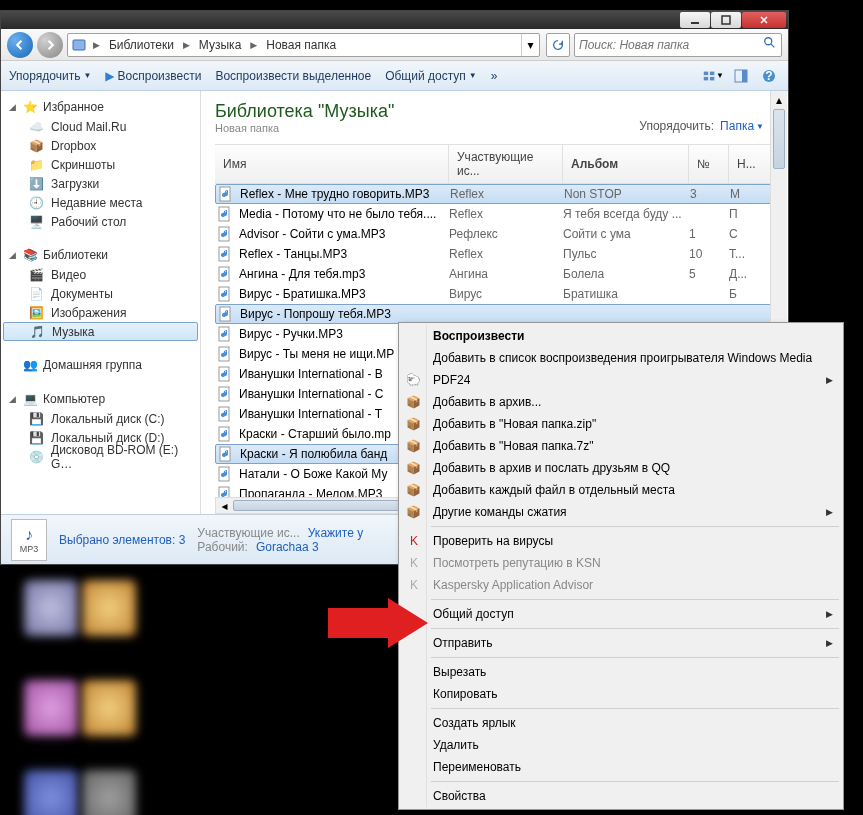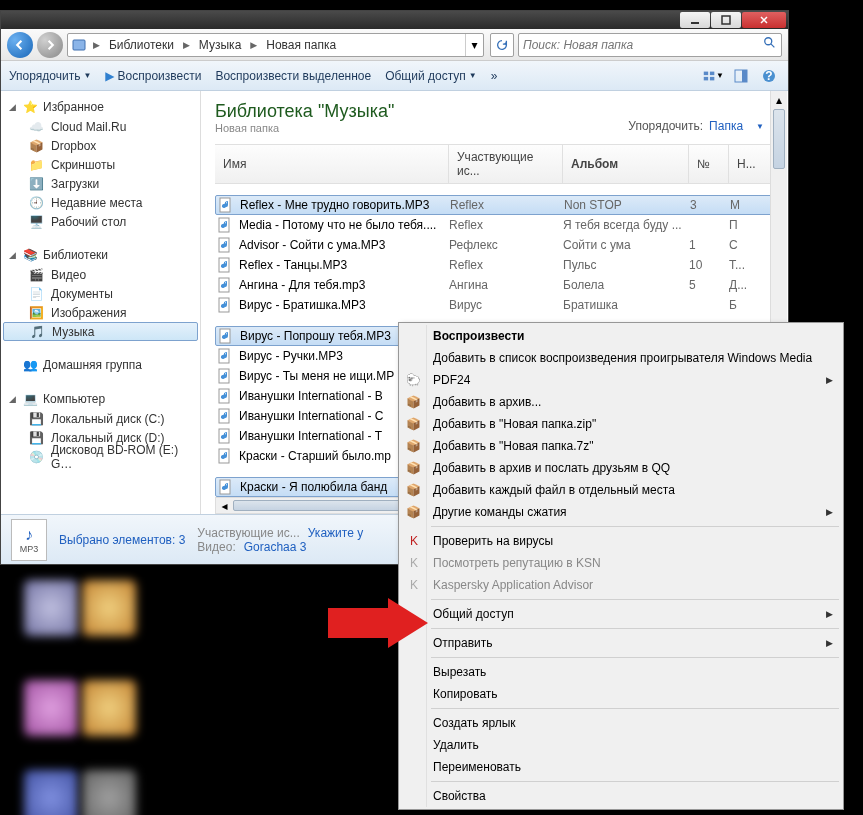--- a/index.html
+++ b/index.html
@@ -17,21 +17,21 @@
 .navbar { height: 32px; background: linear-gradient(#fafafa,#e8e8e8); display: flex; align-items: center; padding: 0 6px; border-bottom: 1px solid #ccc; gap: 4px; }
 .navbtn { width: 26px; height: 26px; border-radius: 50%; background: radial-gradient(circle at 30% 30%, #6bb0f0, #1866b8); display: flex; align-items: center; justify-content: center; cursor: pointer; }
 .navbtn.fwd { background: radial-gradient(circle at 30% 30%, #d0d0d0, #888); }
 .navbtn svg { fill: #fff; }
 .breadcrumb { flex: 1; height: 24px; border: 1px solid #a0a0a0; background: #fff; display: flex; align-items: center; border-radius: 2px; overflow: hidden; }
 .bc-icon { width: 22px; height: 22px; display: flex; align-items: center; justify-content: center; }
 .bc-seg { padding: 0 6px; height: 100%; display: flex; align-items: center; cursor: pointer; color: #333; }
 .bc-arrow { color: #666; padding: 0 3px; font-size: 9px; }
 .bc-dd { width: 18px; display:flex; align-items:center; justify-content:center; border-left:1px solid #ccc; height:100%; }
 .bc-refresh { width: 24px; height: 24px; border:1px solid #a0a0a0; background:#fff; display:flex; align-items:center; justify-content:center; margin-left:2px; border-radius:2px; cursor:pointer; }
-.searchbox { width: 264px; height: 24px; border: 1px solid #a0a0a0; background: #fff; display: flex; align-items: center; border-radius: 2px; padding: 0 4px; }
+.searchbox { width: 208px; height: 24px; border: 1px solid #a0a0a0; background: #fff; display: flex; align-items: center; border-radius: 2px; padding: 0 4px; }
 .searchbox input { border: none; outline: none; flex: 1; color: #888; font-style: italic; }
 .searchbox .sicon { color: #3670b8; }
 
 .toolbar { height: 30px; background: linear-gradient(#f1f6fb,#dce9f5); display: flex; align-items: center; padding: 0 8px; gap: 14px; border-bottom: 1px solid #c0d0e0; }
 .tbitem { color: #1e395b; cursor: pointer; display: flex; align-items: center; gap: 3px; }
 .tbitem .dd { font-size: 8px; }
 .tb-right { margin-left: auto; display: flex; gap: 6px; }
 .tb-iconbtn { width: 22px; height: 22px; display: flex; align-items: center; justify-content: center; cursor: pointer; }
 
 .body { display: flex; height: calc(100% - 18px - 32px - 30px - 50px); }
@@ -42,33 +42,33 @@
 .nav-header .chev { width: 10px; font-size: 9px; color: #666; }
 .nav-item { display: flex; align-items: center; gap: 6px; padding: 2px 8px 2px 28px; cursor: pointer; color: #333; height: 19px; }
 .nav-item.sel { background: linear-gradient(#e5f1fb,#cde6f7); border: 1px solid #7da2ce; border-radius: 2px; margin: 0 2px; padding-left: 26px; }
 .nav-icon { width: 16px; height: 16px; display: flex; align-items: center; justify-content: center; flex-shrink: 0; }
 
 .main { flex: 1; display: flex; flex-direction: column; overflow: hidden; }
 .lib-header { padding: 10px 14px 4px; }
 .lib-title { color: #1e5a1e; font-size: 18px; }
 .lib-sub { color: #888; font-size: 11px; }
 .lib-arrange { position: absolute; right: 24px; top: 108px; color: #555; display:flex; align-items:center; gap:6px; }
-.lib-arrange .link { color: #2060c0; cursor:pointer; display:flex; align-items:center; gap:13px;}
+.lib-arrange .link { color: #2060c0; cursor:pointer; display:flex; align-items:center; gap:2px;}
 
 .cols { display: flex; border-top: 1px solid #e0e0e0; border-bottom: 1px solid #e0e0e0; background: linear-gradient(#fdfdfd,#f0f0f0); height: 40px; margin: 6px 14px 0; }
 .col { padding: 4px 8px; color: #444; border-right: 1px solid #e0e0e0; cursor: pointer; display:flex; align-items:center; }
 .col:first-child { flex: 0 0 234px; }
 .col:nth-child(2) { flex: 0 0 114px; }
 .col:nth-child(3) { flex: 0 0 126px; font-weight: bold; }
 .col:nth-child(4) { flex: 0 0 40px; }
 .col:last-child { flex: 1; border-right: none; }
 
 .filelist { overflow-y: auto; margin: 0 14px; flex: 1; }
 .row { display: flex; align-items: center; height: 20px; padding: 0 2px; cursor: pointer; }
-.row.sel { background: linear-gradient(#dceaf8,#c5ddf5); border: 1px solid #7da2ce; border-radius: 2px; margin-top: 11px; }
+.row.sel { background: linear-gradient(#dceaf8,#c5ddf5); border: 1px solid #7da2ce; border-radius: 2px; }
 .row .ficon { width: 16px; height: 16px; margin-right: 6px; flex-shrink: 0; }
 .row .name { flex: 0 0 210px; white-space: nowrap; overflow: hidden; text-overflow: ellipsis; color: #000; }
 .row .artist { flex: 0 0 114px; color: #666; white-space: nowrap; overflow: hidden; text-overflow: ellipsis; }
 .row .album { flex: 0 0 126px; color: #666; white-space: nowrap; overflow: hidden; text-overflow: ellipsis; }
 .row .num { flex: 0 0 40px; color: #666; }
 .row .extra { flex: 1; color: #666; white-space: nowrap; overflow: hidden; }
 
 .scrollbar-v { position:absolute; right:1px; top:80px; bottom:52px; width:17px; background:#f0f0f0; border-left:1px solid #ddd;}
 .scroll-arrow{height:17px; display:flex;align-items:center;justify-content:center;cursor:pointer;}
 .scroll-thumb{position:absolute; top:18px; height:60px; left:2px; right:2px; background:linear-gradient(#dce4ec,#c5d3e2); border:1px solid #a0b0c0; border-radius:2px;}
@@ -525,21 +525,21 @@
     </div>
     <div class="status-text">
       <span class="status-sel">Выбрано элементов: 3</span>
     </div>
     <div class="status-text">
       <div class="status-line">
           <span class="lbl">Участвующие ис...</span>
           <span class="val">Укажите у</span>
         </div>
       <div class="status-line">
-          <span class="lbl">Видео:</span>
+          <span class="lbl">Рабочий:</span>
           <span class="val">Gorachaa 3</span>
         </div>
     </div>
   </div>
 </div>
 
 <div class="ctxmenu">
   <div class="ctx-iconcol"></div>
   <div class="ctxitem">
       <b>Воспроизвести</b>

